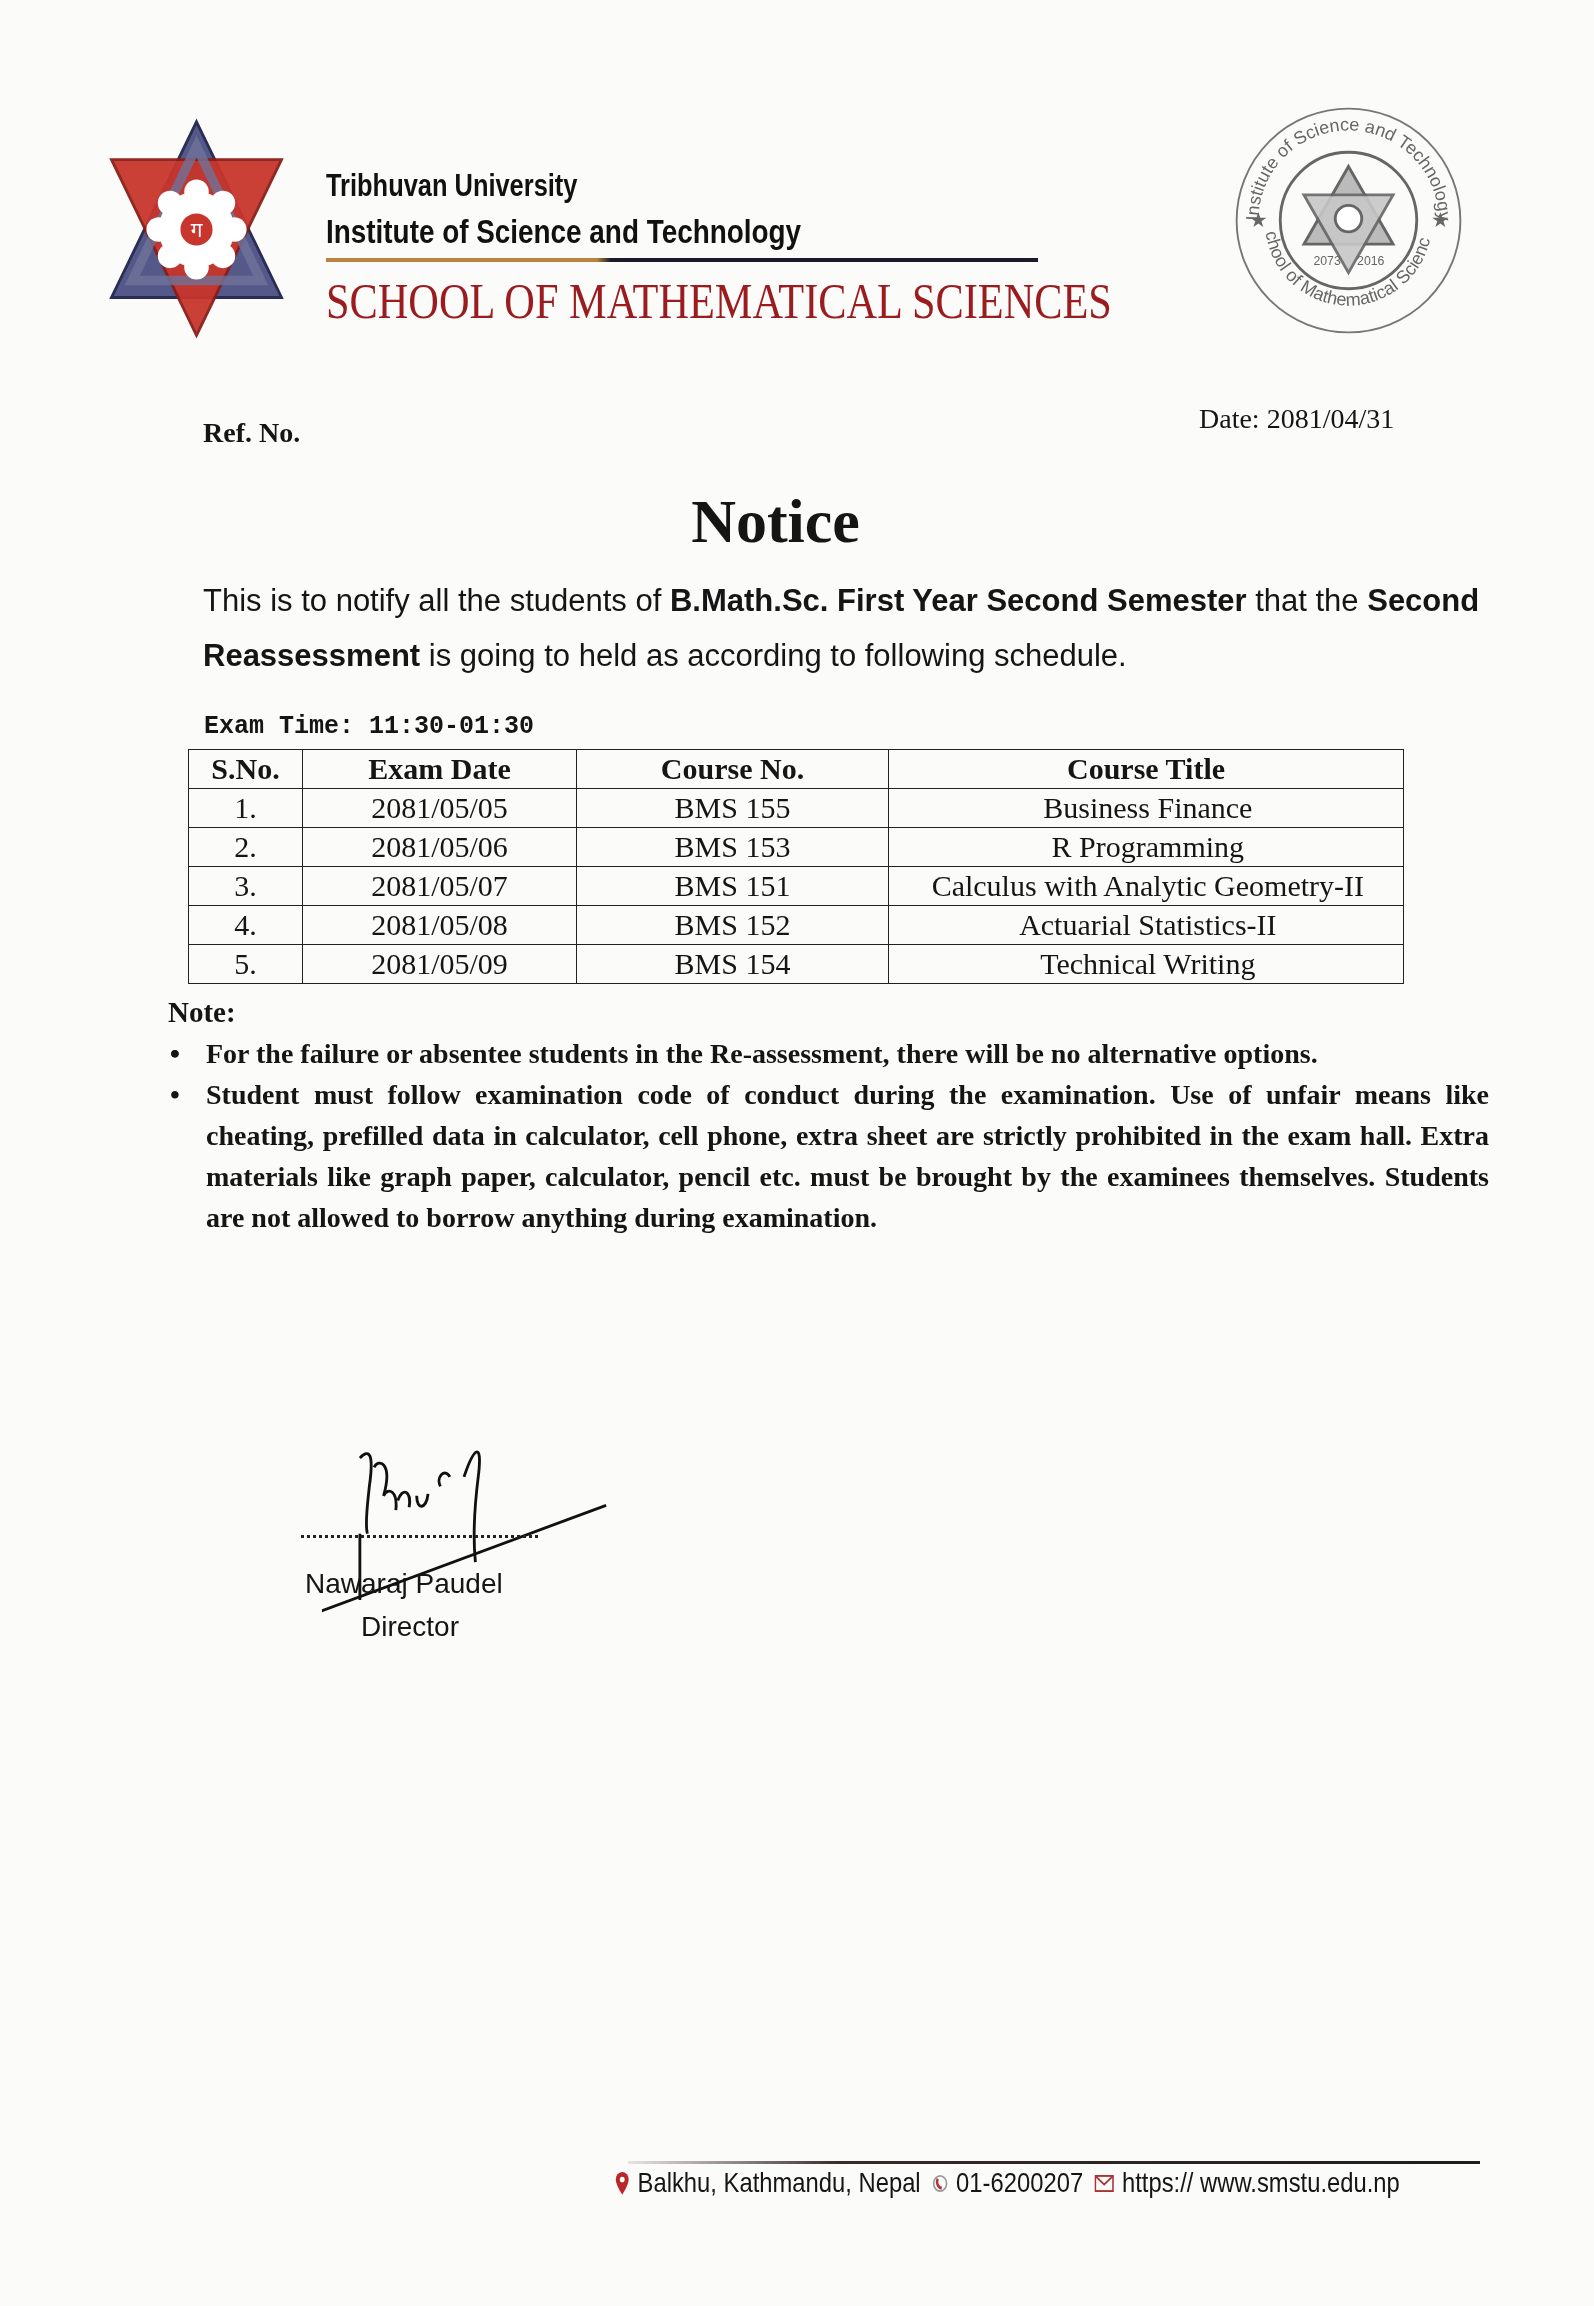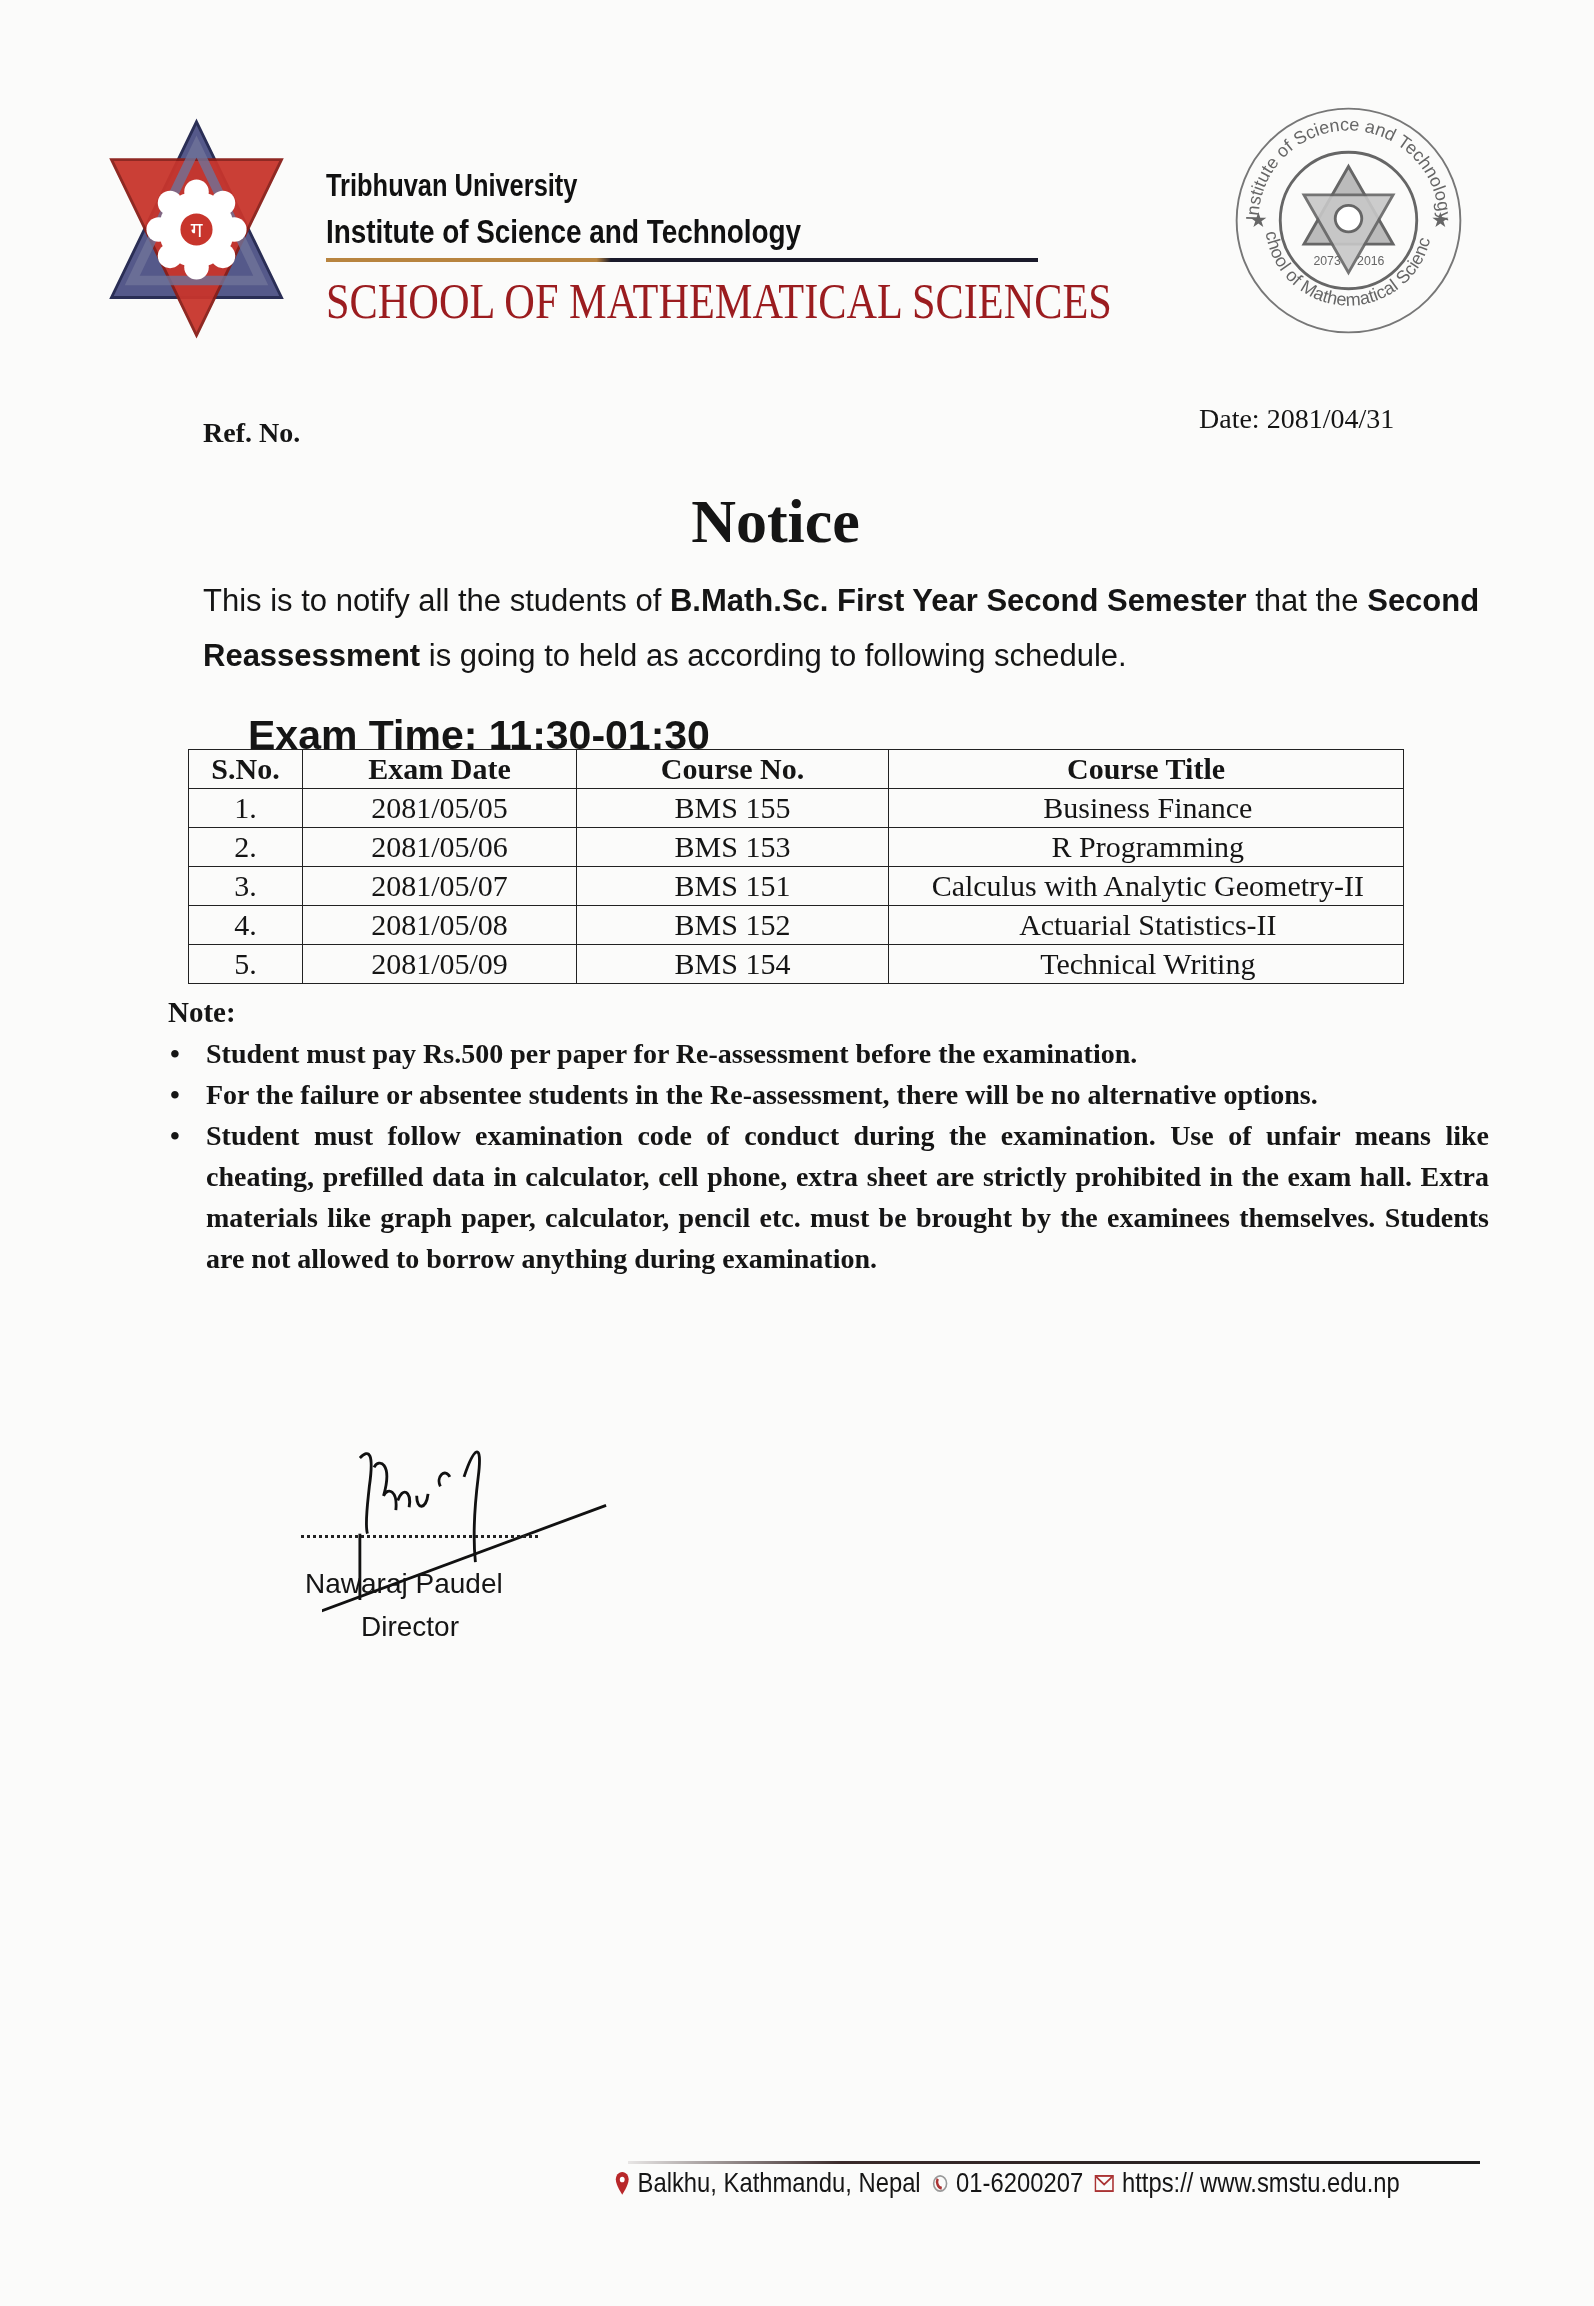--- a/index.html
+++ b/index.html
@@ -27,21 +27,21 @@
   #date { left: 1199px; top: 403px; font-size: 28px; font-weight: normal; }
 
   
   #title { left: 0; width: 1477px; text-align: center; top: 486px; font-size: 62px; font-weight: bold; padding-left: 37px; }
 
   
   #intro { left: 203px; top: 573px; width: 1297px; font-family: "Liberation Sans", sans-serif; font-size: 31px; line-height: 55px; }
   #intro b { font-weight: bold; }
 
   
-  #exam-time { left: 204px; top: 712px; font-family: Liberation Sans, sans-serif; font-weight: bold; font-size: 41px; margin-left: 44px; }
+  #exam-time { left: 204px; top: 712px; font-family: Liberation Mono, monospace; font-weight: bold; font-size: 25px; }
 
   
   #schedule { left: 188px; top: 749px; width: 1216px; border-collapse: collapse; font-size: 30px; }
   #schedule th, #schedule td { border: 1.9px solid #222; height: 38px; padding: 0 9.5px; line-height: 36px; }
   #schedule th { font-weight: bold; text-align: center; }
   #schedule td.c { text-align: center; }
   #schedule td.l { text-align: center; padding-left: 13.2px; }
   #schedule col.c1 { width: 114px; }
   #schedule col.c2 { width: 274px; }
   #schedule col.c3 { width: 312px; }
@@ -165,21 +165,21 @@
       <td class="c">5.</td>
       <td class="c">2081/05/09</td>
       <td class="c">BMS 154</td>
       <td class="l">Technical Writing</td>
     </tr>
   </tbody>
 </table>
 
 <div id="note-label" class="abs">Note:</div>
 <ul id="notes" class="abs">
-  <li><span class="bullet">•</span><span>Student must pay Rs.500 per paper for Re-assessment before the examination.</span></li>
+  <li><span class="bullet">•</span></li>
   <li><span class="bullet">•</span><span>For the failure or absentee students in the Re-assessment, there will be no alternative options.</span></li>
   <li><span class="bullet">•</span><span>Student must follow examination code of conduct during the examination. Use of unfair means like cheating, prefilled data in calculator, cell phone, extra sheet are strictly prohibited in the exam hall. Extra materials like graph paper, calculator, pencil etc. must be brought by the examinees themselves. Students are not allowed to borrow anything during examination.</span></li>
 </ul>
 
 <svg id="signature" class="abs" viewBox="0 0 320 210">
   <path d="M40,40 C50,30 55,35 50,70 C48,90 45,110 48,120 M55,50 C60,40 75,45 65,80 C70,70 80,75 78,95" fill="none" stroke="#111" stroke-width="3"></path>
   <path d="M80,85 C85,70 95,75 92,92 M100,80 C100,95 110,95 112,78" fill="none" stroke="#111" stroke-width="3"></path>
   <path d="M125,70 C120,60 130,50 135,60 M150,60 C160,30 170,20 165,60 C160,100 160,130 162,150" fill="none" stroke="#111" stroke-width="3"></path>
   <path d="M-10,205 L300,90" fill="none" stroke="#111" stroke-width="3"></path>
   <path d="M40,120 L40,190" fill="none" stroke="#111" stroke-width="3"></path>

